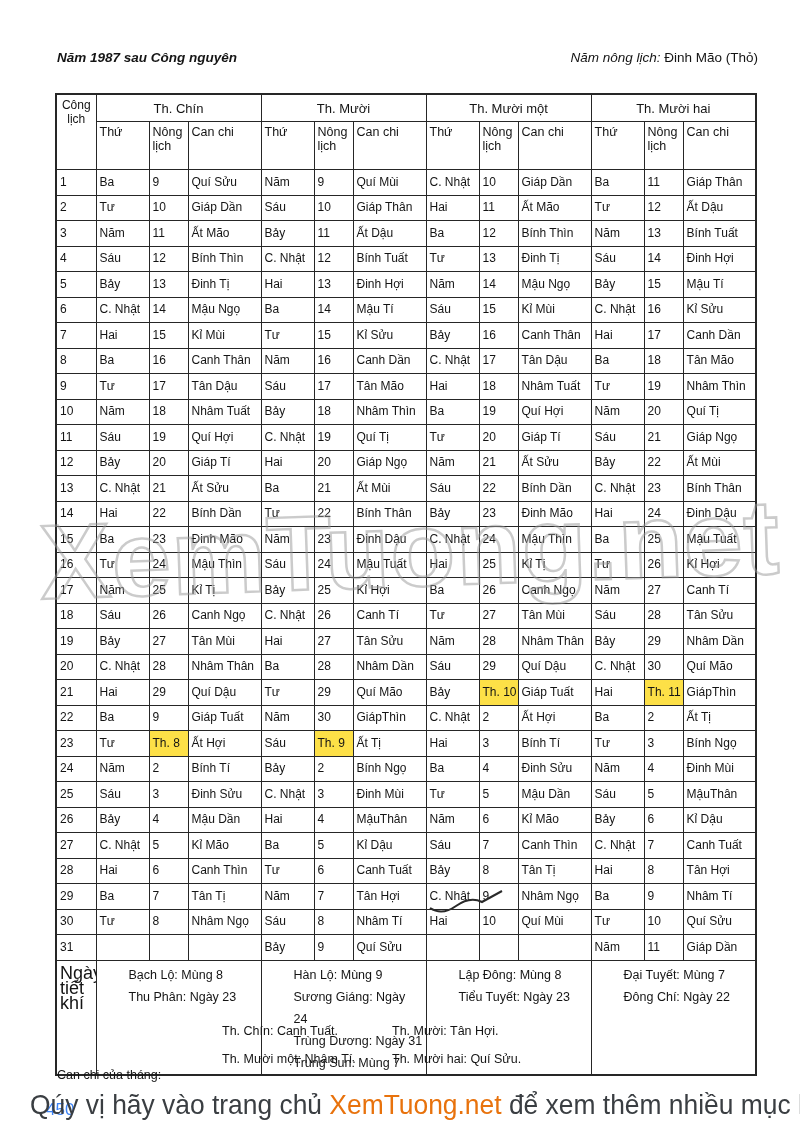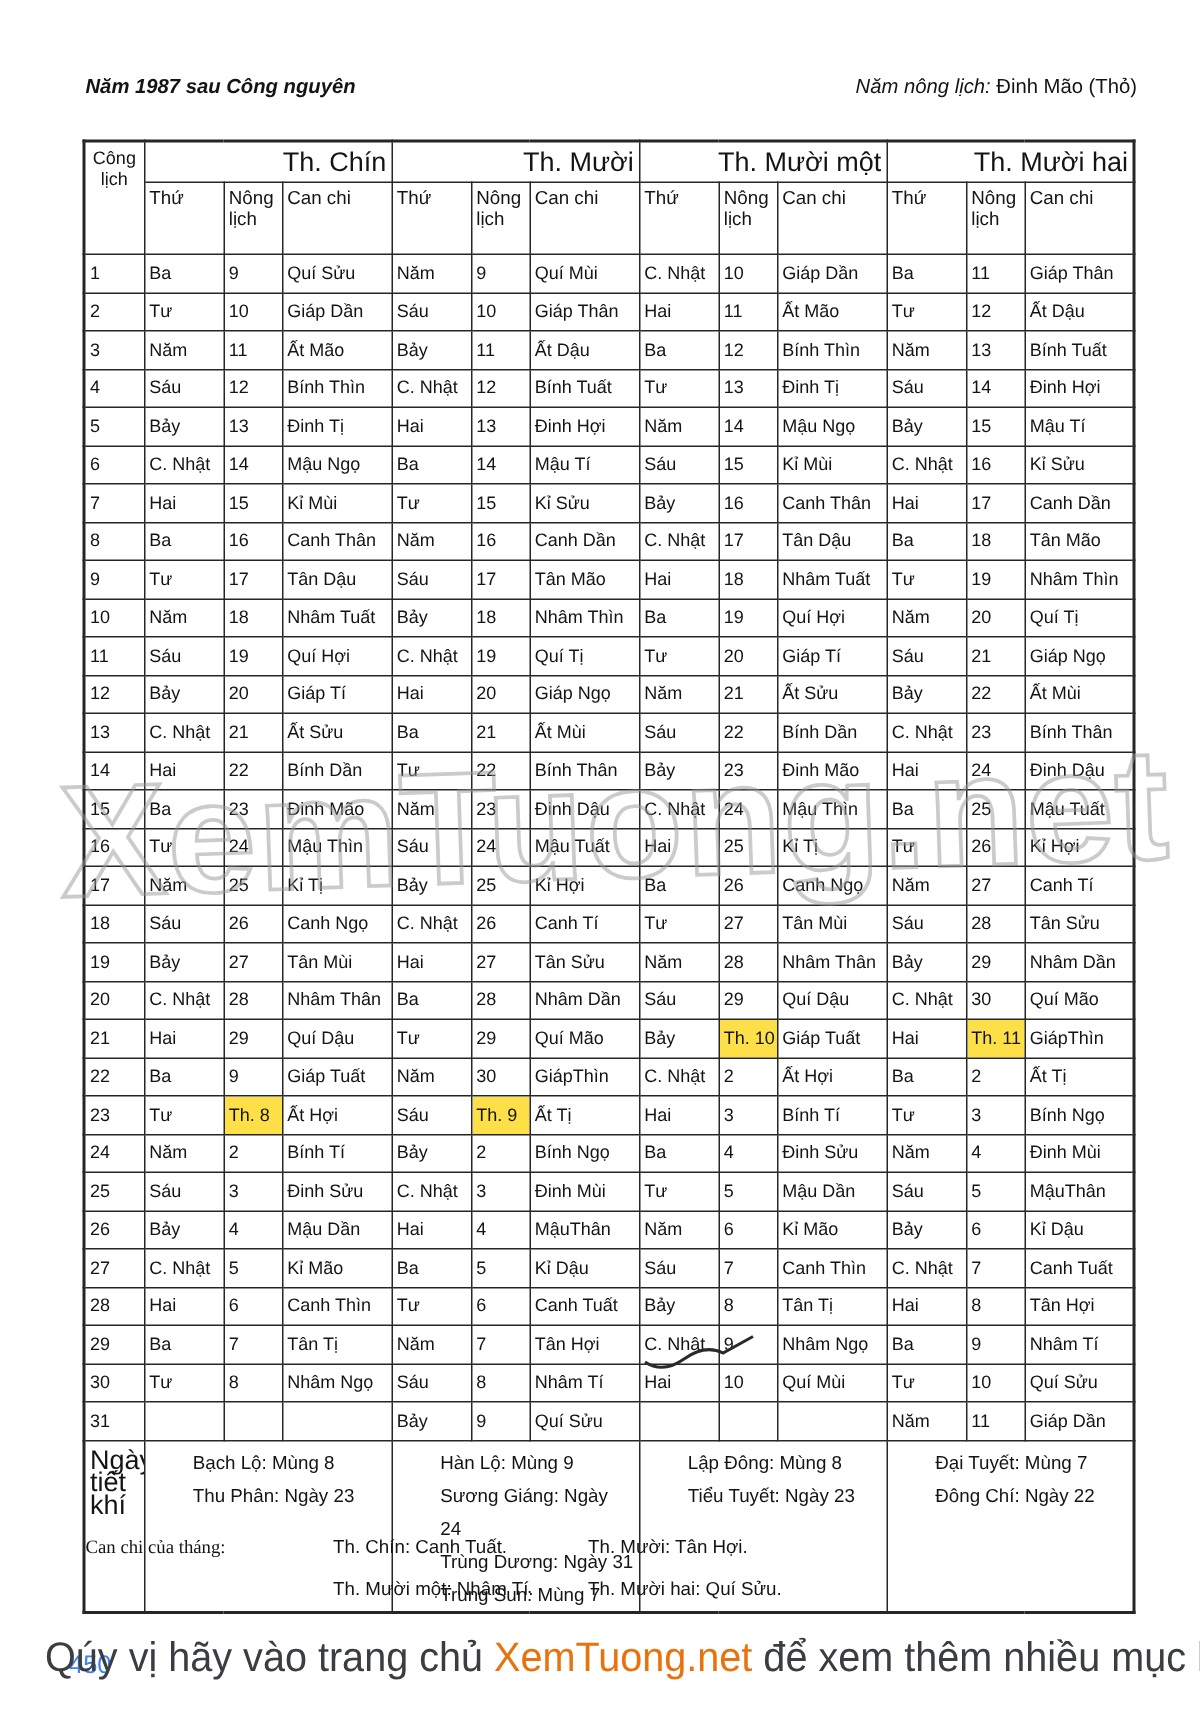--- a/index.html
+++ b/index.html
@@ -8,36 +8,36 @@
   .abs{position:absolute;}
   .page-header-left{left:57px;top:50px;font-size:13.5px;font-weight:bold;font-style:italic;}
   .page-header-right{right:42px;top:50px;font-size:13.5px;}
   .page-header-right .lbl{font-weight:normal;font-style:italic;}
   .page-header-right .val{font-weight:normal;}
 
   table.cal{position:absolute;left:55px;top:93px;width:700px;border-collapse:collapse;
             table-layout:fixed;border:2px solid #262626;}
   .cal th,.cal td{border:1px solid #262626;font-weight:normal;text-align:left;
             padding:0 3px;font-size:12px;color:#141414;overflow:hidden;white-space:nowrap;}
-  .cal thead th.month-h{height:26px;text-align:right;vertical-align:middle;font-size:18px;}
+  .cal thead th.month-h{height:26px;text-align:center;vertical-align:middle;font-size:13px;}
   .cal th.corner{text-align:center;vertical-align:top;padding-top:3px;line-height:14px;white-space:normal;}
   .cal thead tr.subs th{height:44px;vertical-align:top;padding-top:3px;line-height:14px;
             font-size:12.5px;white-space:normal;}
   .cal tbody td{height:24.5px;line-height:13px;vertical-align:middle;}
   .cal td.shaded{background:#fde047;}
   .cal tr.tietkhi th{vertical-align:top;padding-top:5px;line-height:15px;font-size:18px;white-space:normal;}
   .cal tr.tietkhi td{height:86px;vertical-align:top;padding-top:3px;line-height:22px;
             font-size:12.5px;white-space:normal;padding-left:32px;}
 
   .watermark{left:40px;top:502px;width:760px;font-size:106px;font-weight:bold;
             color:transparent;-webkit-text-stroke:2.5px #999999;opacity:.5;
             transform:rotate(-2deg);transform-origin:left center;pointer-events:none;
             letter-spacing:1px;white-space:nowrap;}
   .canchi-line{font-size:12.5px;}
-  .canchi-label{left:57px;top:1024px;font-family:Liberation Serif, serif;}
+  .canchi-label{left:57px;top:1068px;}
   .canchi-l1a{left:222px;top:1024px;}
   .canchi-l1b{left:392px;top:1024px;}
   .canchi-l2a{left:222px;top:1052px;}
   .canchi-l2b{left:392px;top:1052px;text-align:center;}
 
   .banner{left:30px;top:1089px;width:770px;font-size:27.5px;color:#3a3e42;
           transform:scaleX(.96);transform-origin:left center;white-space:nowrap;}
   .banner .brand{color:#e8720c;}
   .page-number{left:46px;top:1100px;font-size:17px;color:#3b82f6;}
   .squiggle{left:428px;top:886px;}

